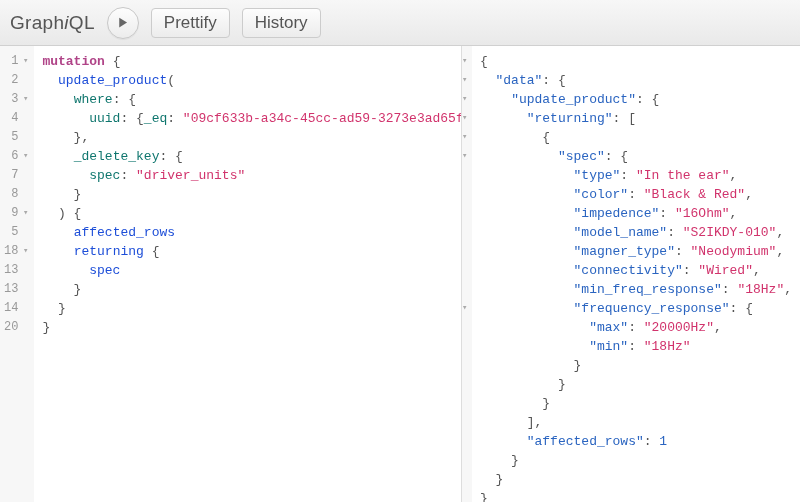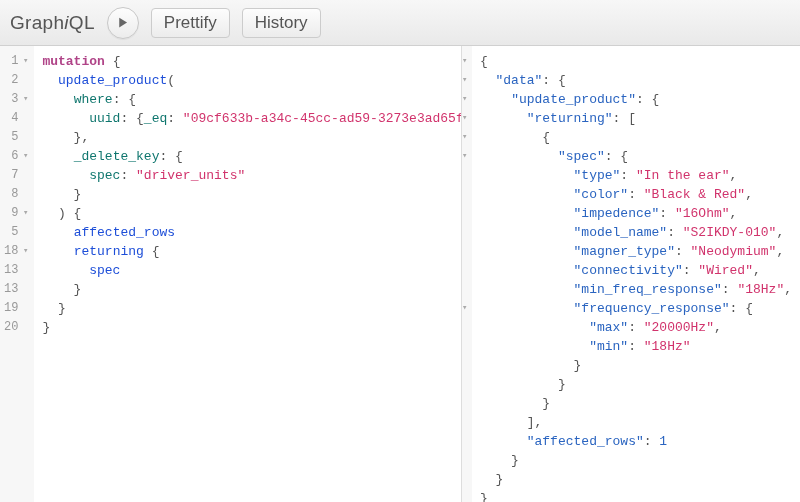--- a/index.html
+++ b/index.html
@@ -173,21 +173,21 @@
         </div>
         <div class="ln">
           <span>13</span>
           <span class="fold"></span>
         </div>
         <div class="ln">
           <span>13</span>
           <span class="fold"></span>
         </div>
         <div class="ln">
-          <span>19</span>
+          <span>14</span>
           <span class="fold"></span>
         </div>
         <div class="ln">
           <span>20</span>
           <span class="fold"></span>
         </div>
       </div>
     <div class="code" id="q-code"><div><span class="kw">mutation</span><span class="punct"> {</span></div><div><span class="punct">  </span><span class="field">update_product</span><span class="punct">(</span></div><div><span class="punct">    </span><span class="arg">where</span><span class="punct">: {</span></div><div><span class="punct">      </span><span class="arg">uuid</span><span class="punct">: {</span><span class="arg">_eq</span><span class="punct">: </span><span class="str">"09cf633b-a34c-45cc-ad59-3273e3ad65f3"</span></div><div><span class="punct">    },</span></div><div><span class="punct">    </span><span class="arg">_delete_key</span><span class="punct">: {</span></div><div><span class="punct">      </span><span class="arg">spec</span><span class="punct">: </span><span class="str">"driver_units"</span></div><div><span class="punct">    }</span></div><div><span class="punct">  ) {</span></div><div><span class="punct">    </span><span class="field">affected_rows</span></div><div><span class="punct">    </span><span class="field">returning</span><span class="punct"> {</span></div><div><span class="punct">      </span><span class="field">spec</span></div><div><span class="punct">    }</span></div><div><span class="punct">  }</span></div><div><span class="punct">}</span></div></div>
   </div>
   <div class="pane pane-right">

